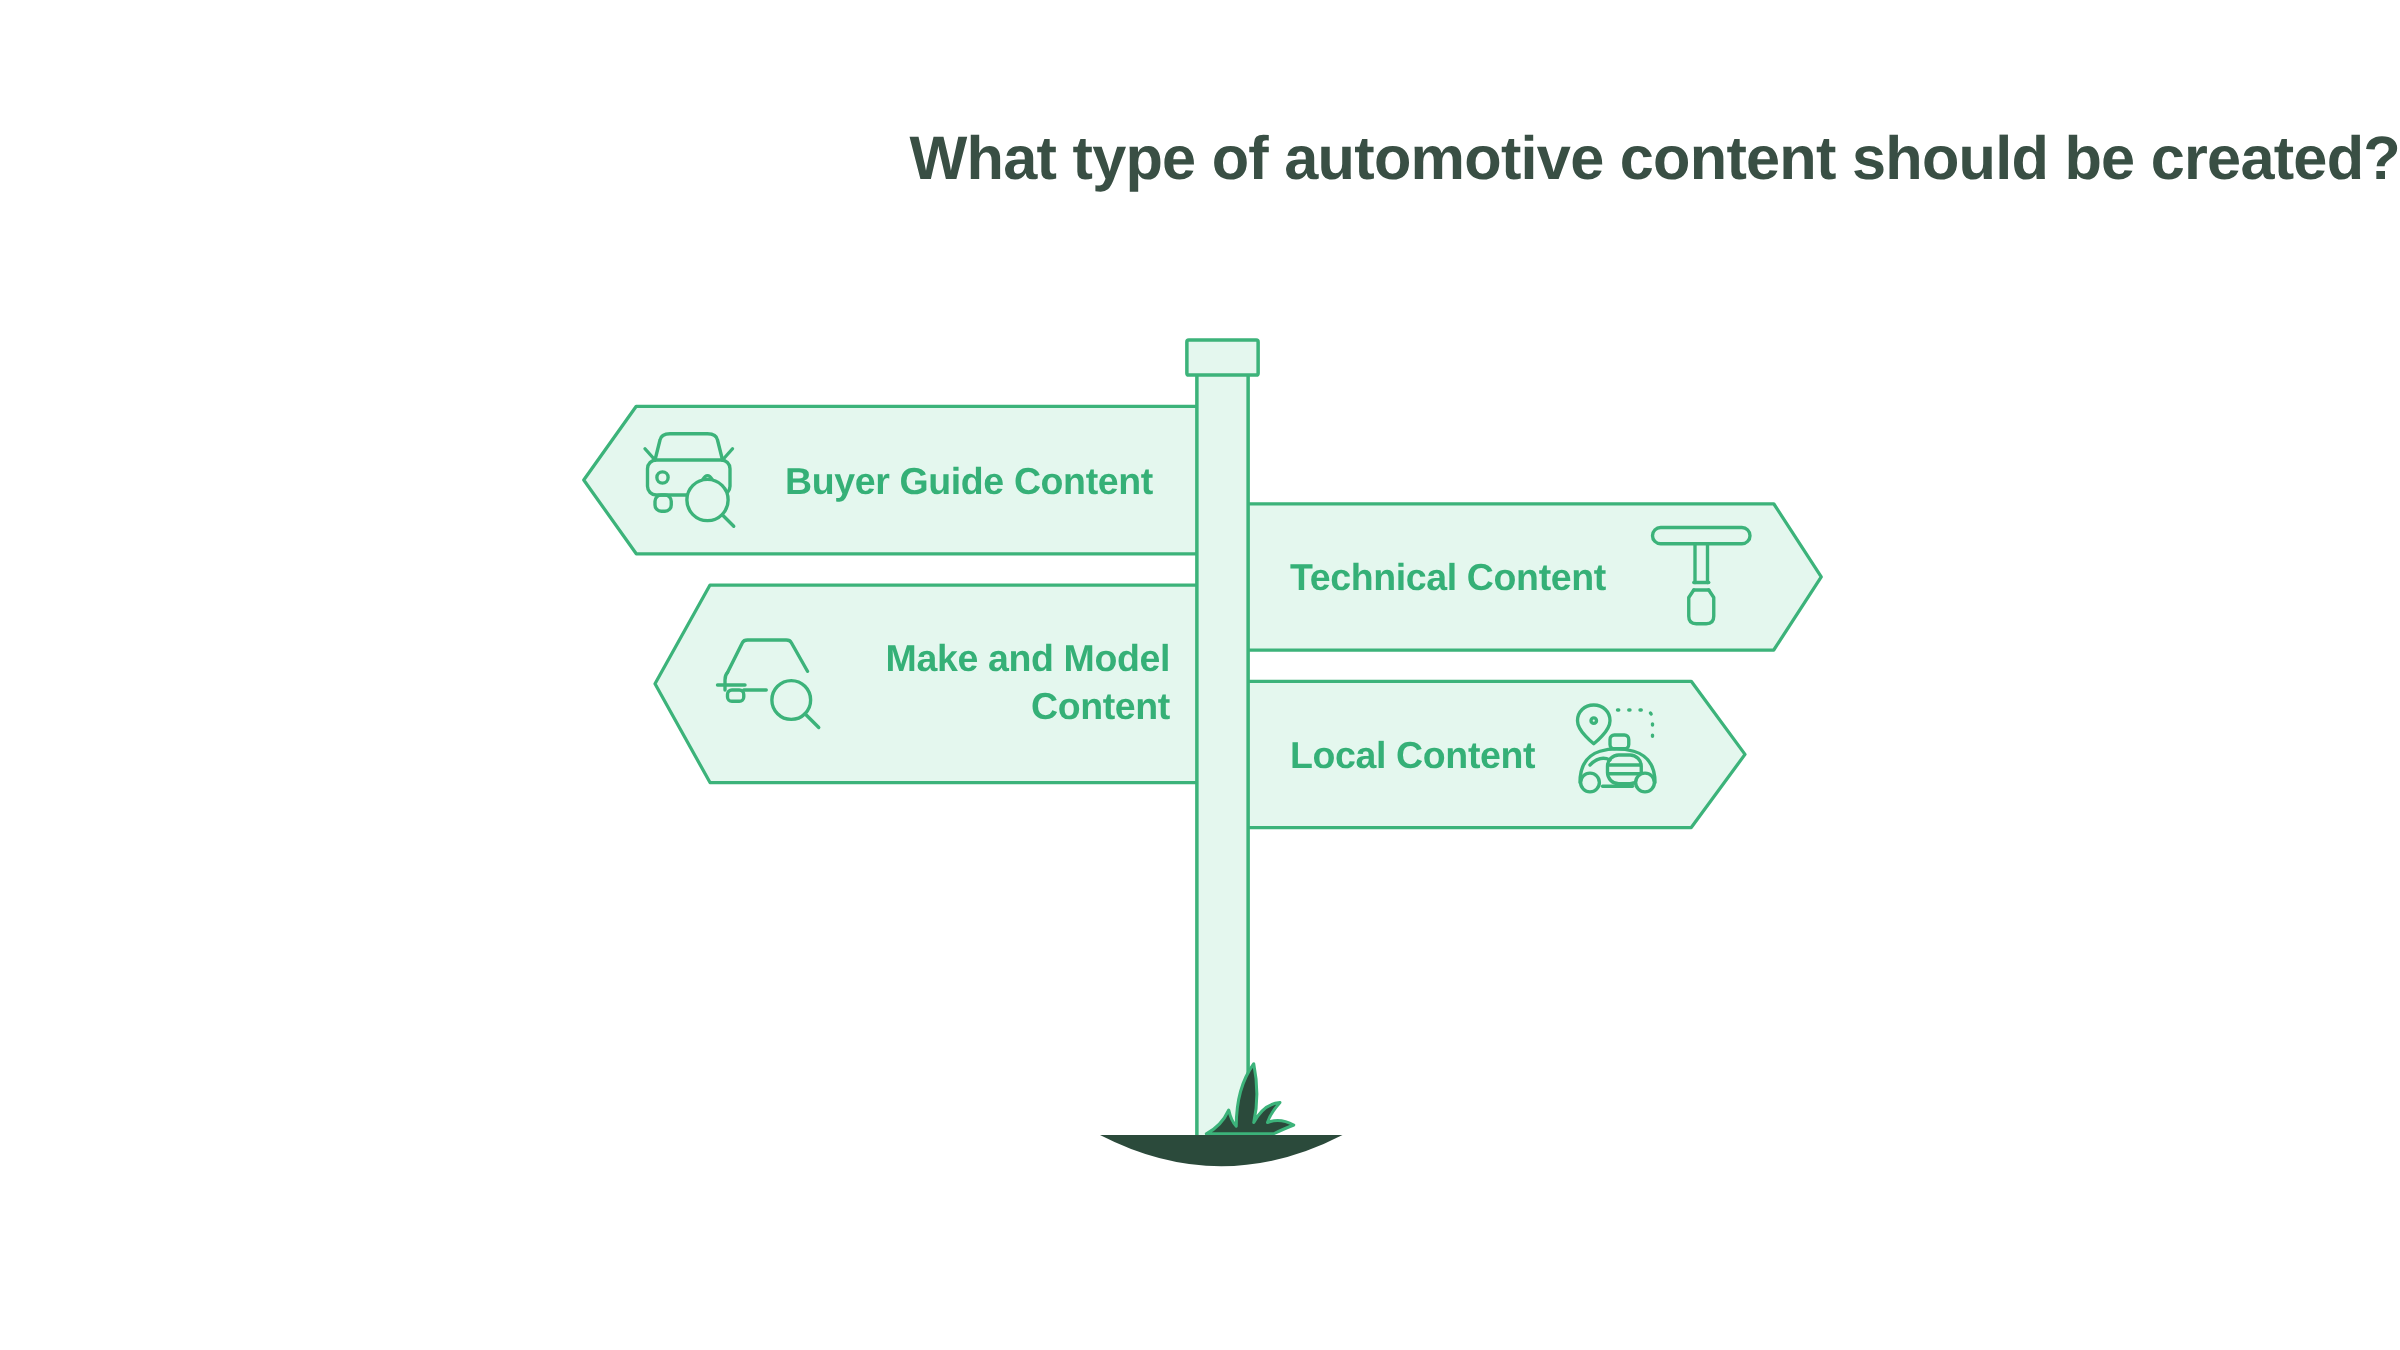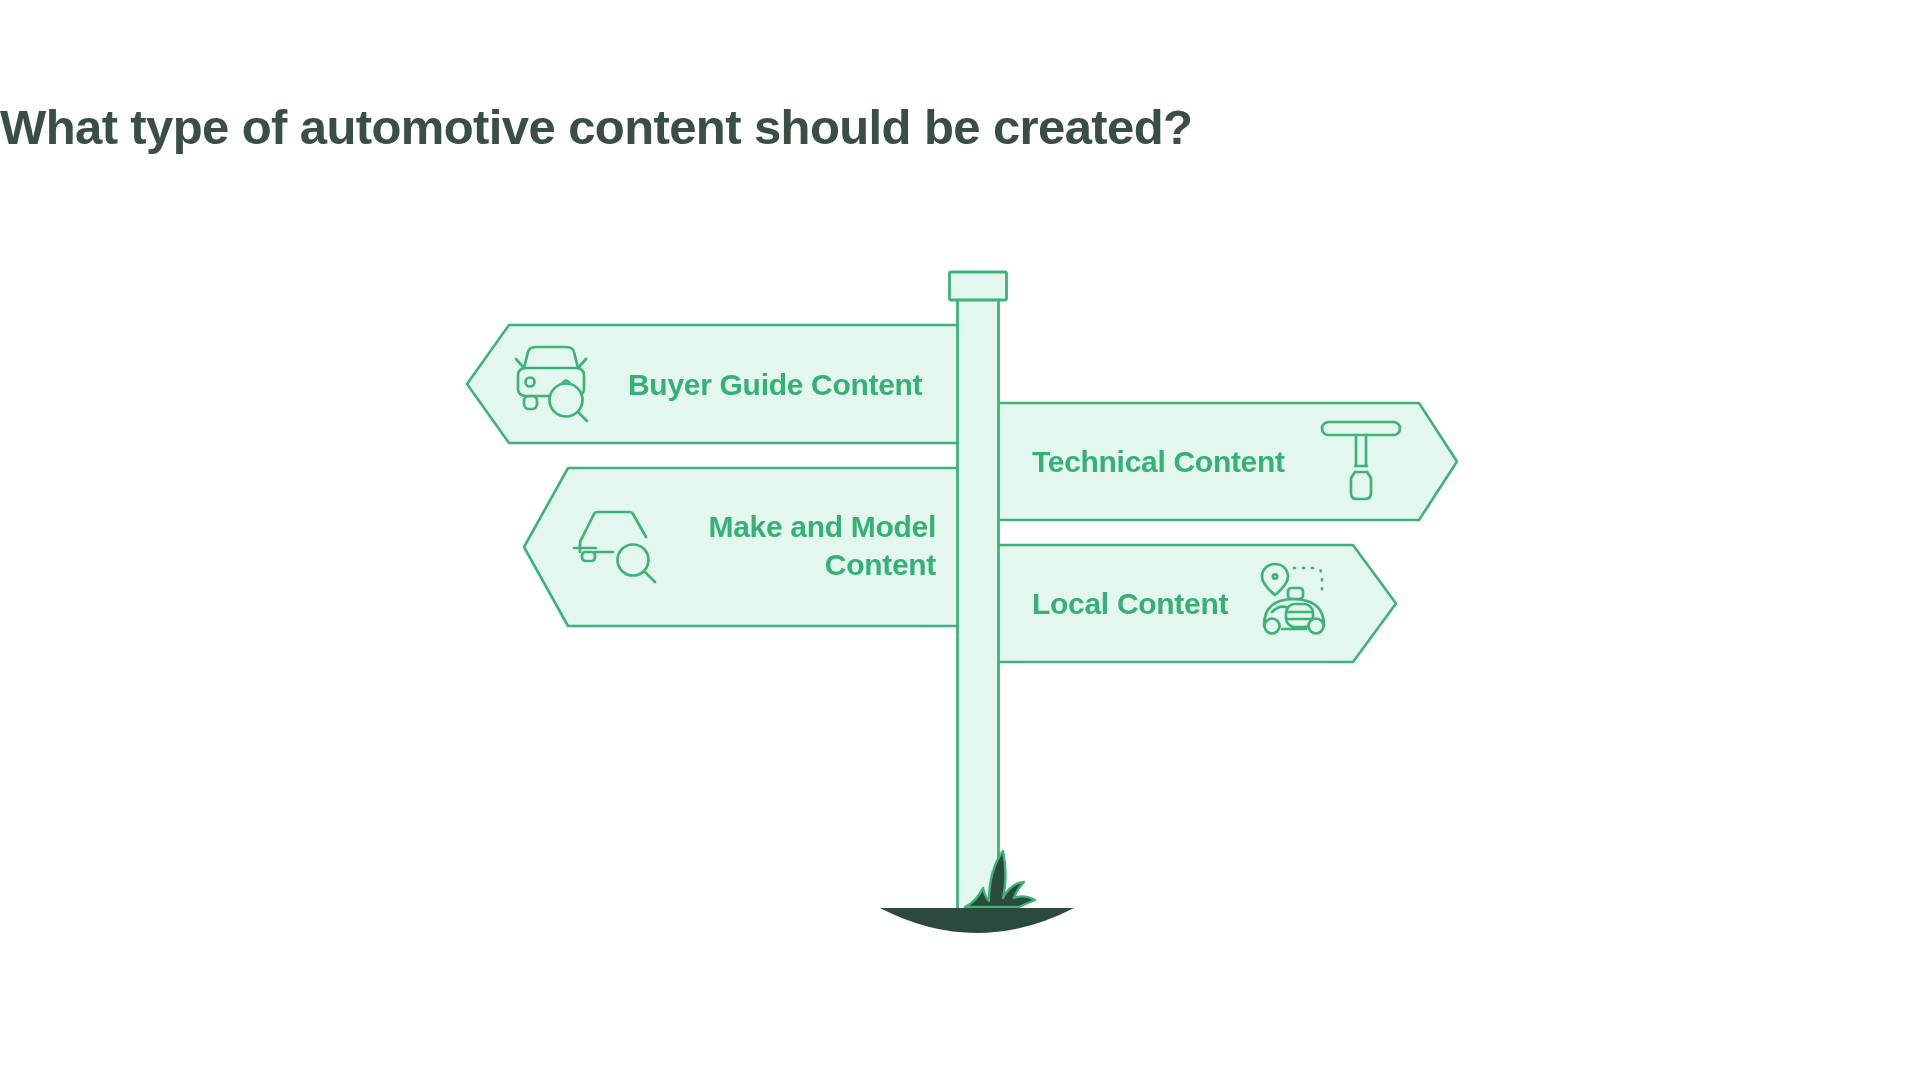--- a/index.html
+++ b/index.html
@@ -22,21 +22,21 @@
     width: 1396px;
     height: 1080px;
     background: var(--background, #ffffff);
   }
   .title {
     position: absolute;
     left: 0;
     right: 0;
     top: 103px;
     margin: 0;
-    text-align: left;
+    text-align: right;
     font-size: 49px;
     font-weight: 700;
     letter-spacing: -0.6px;
     line-height: 1;
     color: var(--title-text, #394f44);
   }
   .graphic {
     position: absolute;
     left: 0;
     top: 0;

